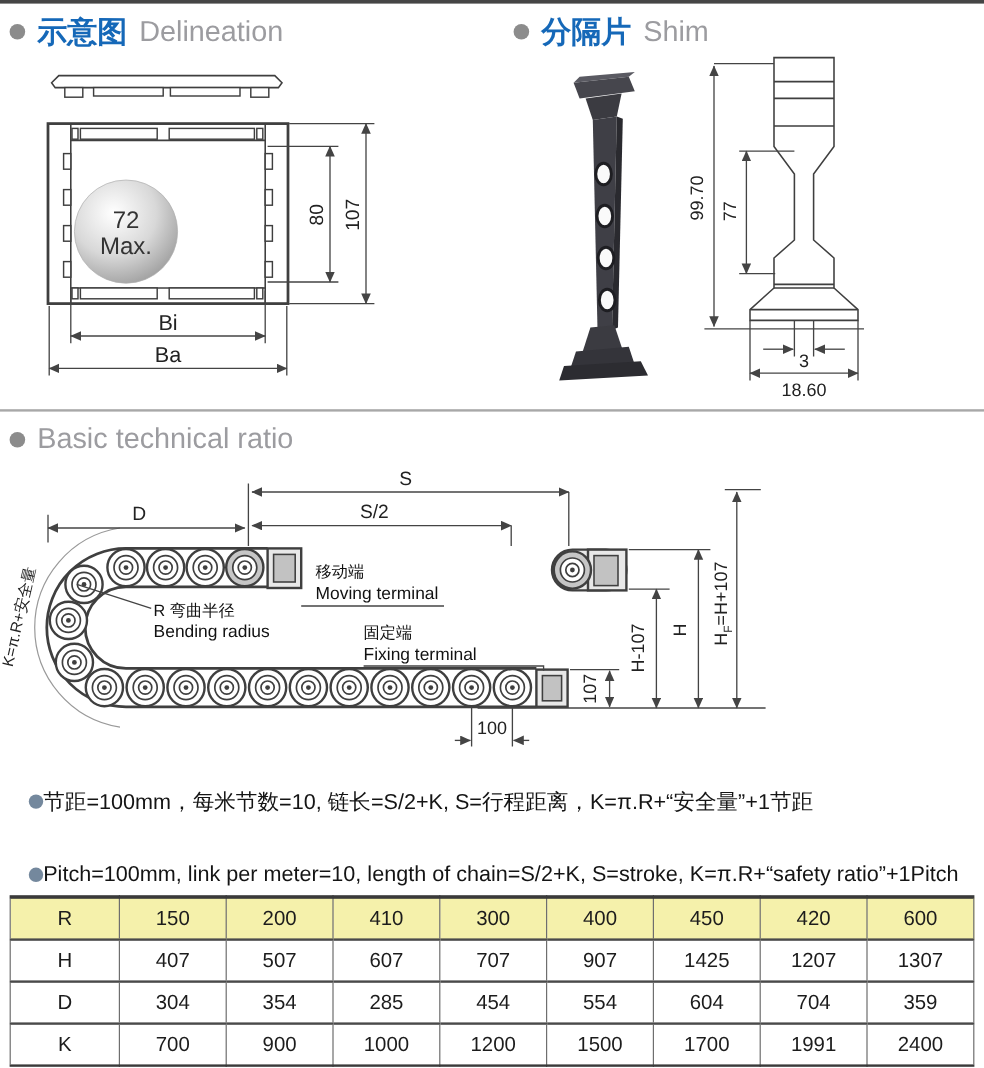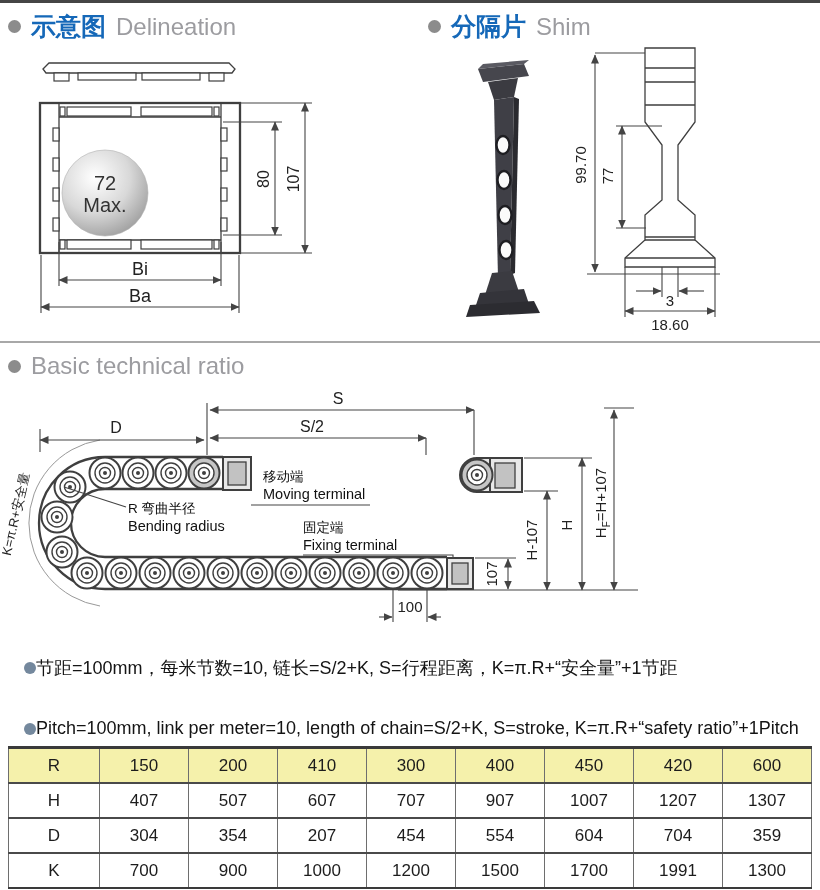--- a/index.html
+++ b/index.html
@@ -262,41 +262,41 @@
       <td>420</td>
       <td>600</td>
     </tr>
     <tr>
       <td>H</td>
       <td>407</td>
       <td>507</td>
       <td>607</td>
       <td>707</td>
       <td>907</td>
-      <td>1007</td>
+      <td>1425</td>
       <td>1207</td>
       <td>1307</td>
     </tr>
     <tr>
       <td>D</td>
       <td>304</td>
       <td>354</td>
-      <td>207</td>
+      <td>285</td>
       <td>454</td>
       <td>554</td>
       <td>604</td>
       <td>704</td>
       <td>359</td>
     </tr>
     <tr>
       <td>K</td>
       <td>700</td>
       <td>900</td>
       <td>1000</td>
       <td>1200</td>
       <td>1500</td>
       <td>1700</td>
       <td>1991</td>
-      <td>1300</td>
+      <td>2400</td>
     </tr>
     </tbody>
   </table>
 </div>
 
 </body></html>

